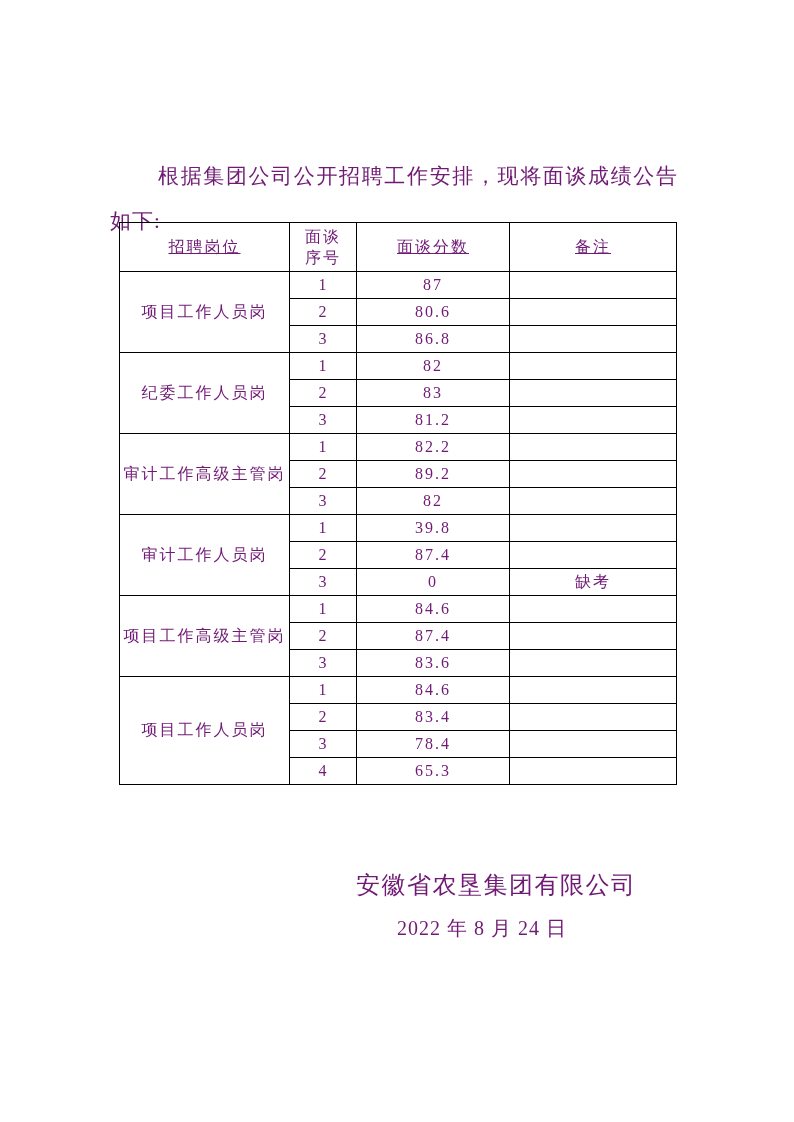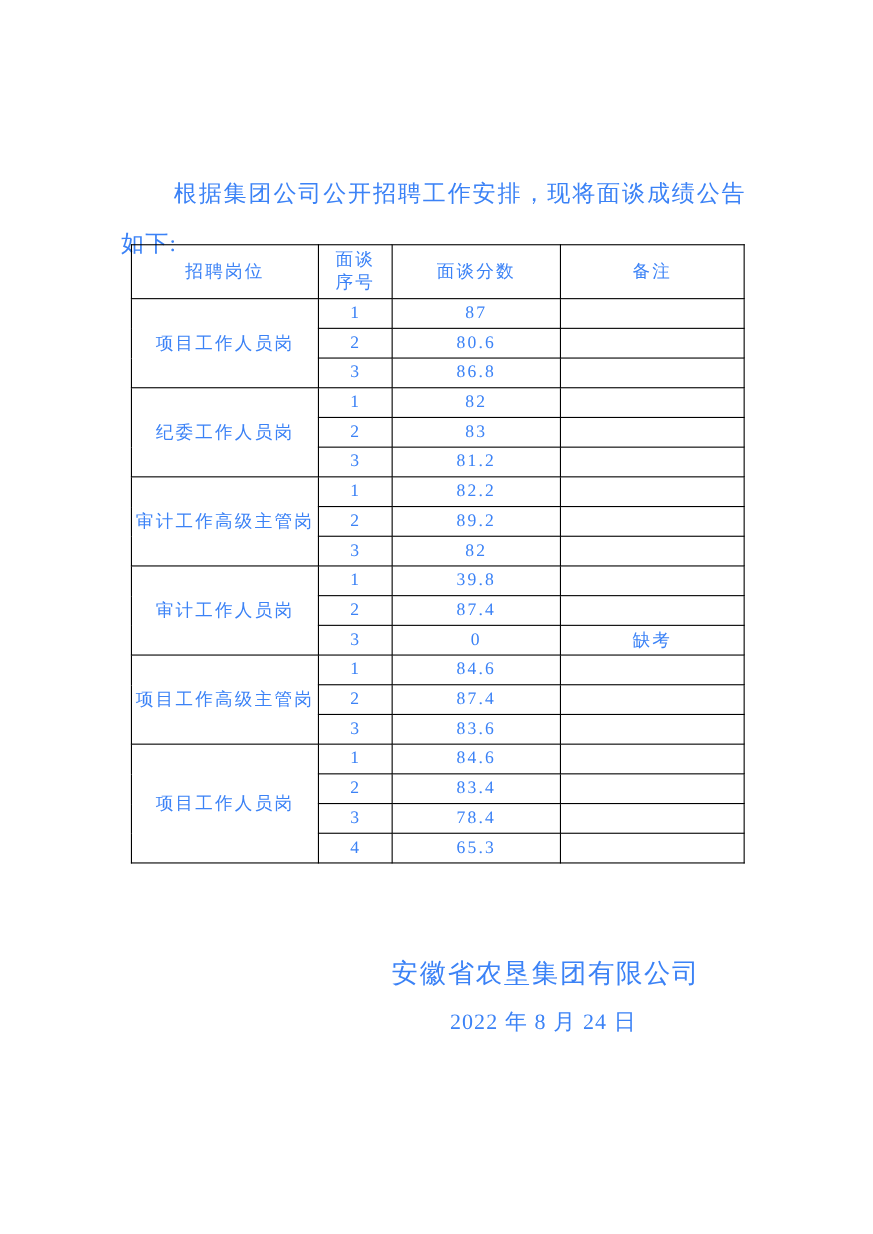--- a/index.html
+++ b/index.html
@@ -2,21 +2,21 @@
 <html><head>
 <meta charset="utf-8">
 <style>
   html, body { margin: 0; padding: 0; background: #ffffff; }
   .page {
     position: relative;
     width: 747px;
     height: 1122px;
     background: #ffffff;
     font-family: "Liberation Serif", "DejaVu Serif", serif;
-    color: #3b82f6;
+    color: #701a75;
     overflow: hidden;
   }
   .intro {
     position: absolute;
     left: 110px;
     top: 133px;
     width: 568px;
     font-size: 21px;
     line-height: 45px;
     text-indent: 48px;
@@ -33,21 +33,21 @@
   }
   .score-table th, .score-table td {
     border: 1px solid #000000;
     text-align: center;
     vertical-align: middle;
     font-size: 16px;
     font-weight: normal;
     padding: 0;
     overflow: hidden;
   }
-  .score-table thead tr { height: 49px; }
+  .score-table thead tr { height: 49px; text-decoration: underline; }
   .score-table tbody tr { height: 27px; }
   .score-table th { letter-spacing: 2px; }
   .th-seq-inner { display: inline-block; width: 38px; line-height: 21px; letter-spacing: 2px; }
   .score-table td.pos { letter-spacing: 2px; }
   .score-table td.no { letter-spacing: 1px; }
   .score-table td.score { letter-spacing: 2px; }
   .score-table td.remark { letter-spacing: 2px; margin-top: 16px; }
   .footer-company {
     position: absolute;
     left: 356px;
@@ -56,21 +56,20 @@
     letter-spacing: 1.5px;
     white-space: nowrap;
   }
   .footer-date {
     position: absolute;
     left: 397px;
     top: 915px;
     font-size: 20px;
     letter-spacing: 1px;
     white-space: nowrap;
-    margin-left: 12px;
   }
 </style>
 </head>
 <body>
 
 <div class="page">
 
   <p class="intro">根据集团公司公开招聘工作安排，现将面谈成绩公告如下:</p>
 
   <table class="score-table">

